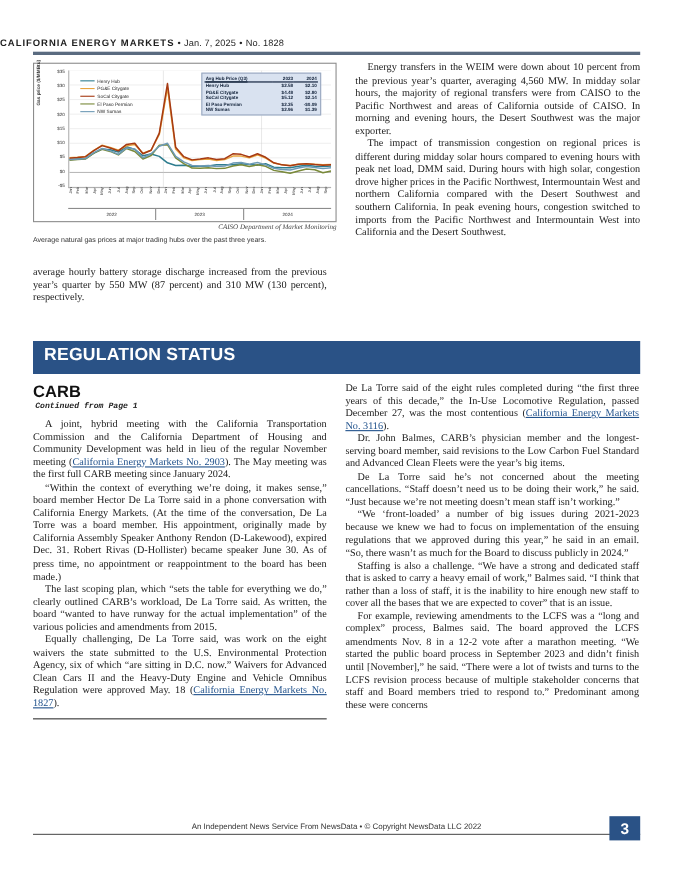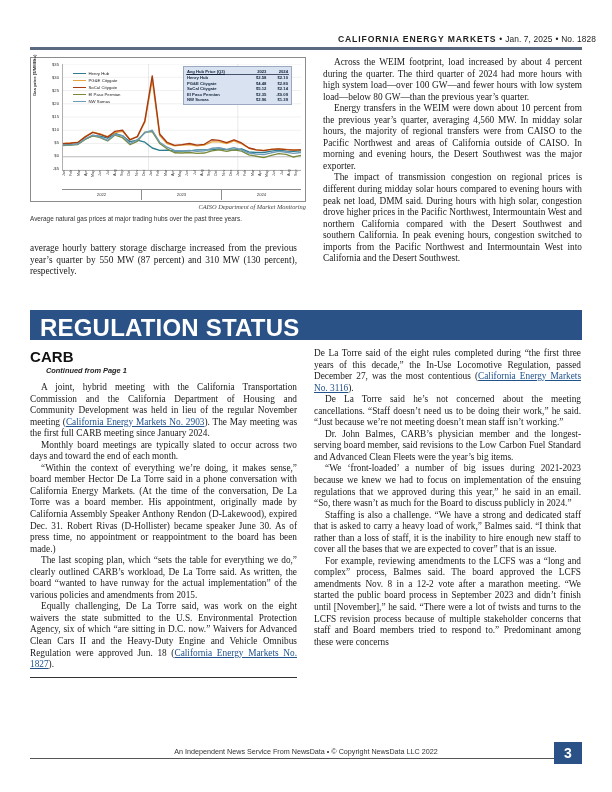--- a/index.html
+++ b/index.html
@@ -7,22 +7,22 @@
     width:612px;height:792px;
     background:#ffffff;
     font-family:"Liberation Serif", serif;
     color:#1a1a1a;
     -webkit-font-smoothing:antialiased;
   }
   .page{position:relative;width:612px;height:792px;overflow:hidden;}
 
   
   .masthead{
-    position:absolute;left:0;right:16px;top:34px;
-    text-align:right;
+    position:absolute;left:0;right:4px;top:34px;
+    text-align:left;
     font-family:"Liberation Sans", sans-serif;
     font-size:8.4px;font-weight:bold;letter-spacing:.55px;
     color:#1f1f1f;
   }
   .masthead .pub{font-size:8.6px;letter-spacing:.9px;}
   .masthead .sep{font-weight:normal;letter-spacing:0;}
   .masthead .meta{font-weight:normal;letter-spacing:.1px;font-size:8.4px;}
   .rule-top{
     position:absolute;left:30px;right:30px;top:47px;
     height:3px;background:#5a6b80;
@@ -126,35 +126,35 @@
   .col2 > div{width:267px;}
 
   
   .banner{
     position:absolute;left:30px;top:310px;width:552px;height:30px;
     background:#2a5286;
   }
   .banner span{
     position:absolute;left:10px;top:4px;
     font-family:"Liberation Sans", sans-serif;
-    font-size:24px;font-weight:bold;color:#ffffff;letter-spacing:.2px;
+    font-size:16px;font-weight:bold;color:#ffffff;letter-spacing:.2px;
   }
 
   
   .article{position:absolute;left:30px;top:348px;width:552px;}
   .acols{display:flex;gap:17px;}
   .acol{width:267px;}
   h2.dept{
     margin:0;
     font-family:"Liberation Sans", sans-serif;
     font-size:15px;font-weight:bold;color:#111;letter-spacing:.1px;
   }
   .contfrom{
-    margin:1px 0 7px 16px;
-    font-family:Liberation Sans, sans-serif;
+    margin:1px 0 7px 2px;
+    font-family:Liberation Mono, monospace;
     font-size:7.4px;font-weight:bold;font-style:italic;color:#222;
   }
   .hr-thin{
     border:0;border-top:0.7px solid #333;margin:6px 0 0 0;height:0;
   }
 
   
   .footrule{position:absolute;left:30px;right:30px;bottom:33px;height:1px;background:#555;}
   .footer{
     position:absolute;left:30px;right:30px;bottom:36px;
@@ -321,21 +321,20 @@
           <span>2023</span>
           <span>2024</span>
         </div>
       </div>
     </div>
 
     <div class="credit">CAISO Department of Market Monitoring</div>
     <div class="capt">Average natural gas prices at major trading hubs over the past three years.</div>
 
     <div class="topright body">
-      <p>Across the WEIM footprint, load increased by about 4 percent during the quarter. The third quarter of 2024 had more hours with high system load—over 100 GW—and fewer hours with low system load—below 80 GW—than the previous year’s quarter.</p>
       <p>Energy transfers in the WEIM were down about 10 percent from the previous year’s quarter, averaging 4,560 MW. In midday solar hours, the majority of regional transfers were from CAISO to the Pacific Northwest and areas of California outside of CAISO. In morning and evening hours, the Desert Southwest was the major exporter.</p>
       <p>The impact of transmission congestion on regional prices is different during midday solar hours compared to evening hours with peak net load, DMM said. During hours with high solar, congestion drove higher prices in the Pacific Northwest, Intermountain West and northern California compared with the Desert Southwest and southern California. In peak evening hours, congestion switched to imports from the Pacific Northwest and Intermountain West into California and the Desert Southwest.</p>
     </div>
   </div>
 
   <div class="contzone body">
     <div class="col2">
       <div>
         <p class="noind">average hourly battery storage discharge increased from the previous year’s quarter by 550 MW (87 percent) and 310 MW (130 percent), respectively.</p>
       </div>
@@ -349,36 +348,35 @@
 
   <div class="article">
     <div class="acols">
 
       <div class="acol body">
         <h2 class="dept">CARB</h2>
         <div class="contfrom">Continued from Page 1</div>
 
         <p><span>A joint, hybrid meeting with the California Transportation Commission and the California Department of Housing and Community Development was held in lieu of the regular November meeting (</span><a class="link" href="#">California Energy Markets No. 2903</a><span>). The May meeting was the first full CARB meeting since January 2024.</span></p>
 
-        <p>Monthly board meetings are typically slated to occur across two days and toward the end of each month.</p>
         <p>“Within the context of everything we’re doing, it makes sense,” board member Hector De La Torre said in a phone conversation with California Energy Markets. (At the time of the conversation, De La Torre was a board member. His appointment, originally made by California Assembly Speaker Anthony Rendon (D-Lakewood), expired Dec. 31. Robert Rivas (D-Hollister) became speaker June 30. As of press time, no appointment or reappointment to the board has been made.)</p>
         <p>The last scoping plan, which “sets the table for everything we do,” clearly outlined CARB’s workload, De La Torre said. As written, the board “wanted to have runway for the actual implementation” of the various policies and amendments from 2015.</p>
 
-        <p><span>Equally challenging, De La Torre said, was work on the eight waivers the state submitted to the U.S. Environmental Protection Agency, six of which “are sitting in D.C. now.” Waivers for Advanced Clean Cars II and the Heavy-Duty Engine and Vehicle Omnibus Regulation were approved Jun. 18 (</span><a class="link" href="#">California Energy Markets No. 1827</a><span>).</span></p>
+        <p><span>Equally challenging, De La Torre said, was work on the eight waivers the state submitted to the U.S. Environmental Protection Agency, six of which “are sitting in D.C. now.” Waivers for Advanced Clean Cars II and the Heavy-Duty Engine and Vehicle Omnibus Regulation were approved May. 18 (</span><a class="link" href="#">California Energy Markets No. 1827</a><span>).</span></p>
 
         <hr class="hr-thin">
       </div>
 
       <div class="acol body">
         <p class="noind"><span>De La Torre said of the eight rules completed during “the first three years of this decade,” the In-Use Locomotive Regulation, passed December 27, was the most contentious (</span><a class="link" href="#">California Energy Markets No. 3116</a><span>).</span></p>
 
+        <p>Dr. John Balmes, CARB’s physician member and the longest-serving board member, said revisions to the Low Carbon Fuel Standard and Advanced Clean Fleets were the year’s big items.</p>
         <p>De La Torre said he’s not concerned about the meeting cancellations. “Staff doesn’t need us to be doing their work,” he said. “Just because we’re not meeting doesn’t mean staff isn’t working.”</p>
-        <p>Dr. John Balmes, CARB’s physician member and the longest-serving board member, said revisions to the Low Carbon Fuel Standard and Advanced Clean Fleets were the year’s big items.</p>
         <p>“We ‘front-loaded’ a number of big issues during 2021-2023 because we knew we had to focus on implementation of the ensuing regulations that we approved during this year,” he said in an email. “So, there wasn’t as much for the Board to discuss publicly in 2024.”</p>
-        <p>Staffing is also a challenge. “We have a strong and dedicated staff that is asked to carry a heavy load of work,” Balmes said. “I think that rather than a loss of staff, it is the inability to hire enough new staff to cover all the bases that we are expected to cover” that is an issue.</p>
+        <p>Staffing is also a challenge. “We have a strong and dedicated staff that is asked to carry a heavy email of work,” Balmes said. “I think that rather than a loss of staff, it is the inability to hire enough new staff to cover all the bases that we are expected to cover” that is an issue.</p>
         <p>For example, reviewing amendments to the LCFS was a “long and complex” process, Balmes said. The board approved the LCFS amendments Nov. 8 in a 12-2 vote after a marathon meeting. “We started the public board process in September 2023 and didn’t finish until [November],” he said. “There were a lot of twists and turns to the LCFS revision process because of multiple stakeholder concerns that staff and Board members tried to respond to.” Predominant among these were concerns</p>
       </div>
 
     </div>
   </div>
 
   <div class="footer">An Independent News Service From NewsData • © Copyright NewsData LLC 2022</div>
   <div class="footrule"></div>
   <div class="pagebox">3</div>
 

